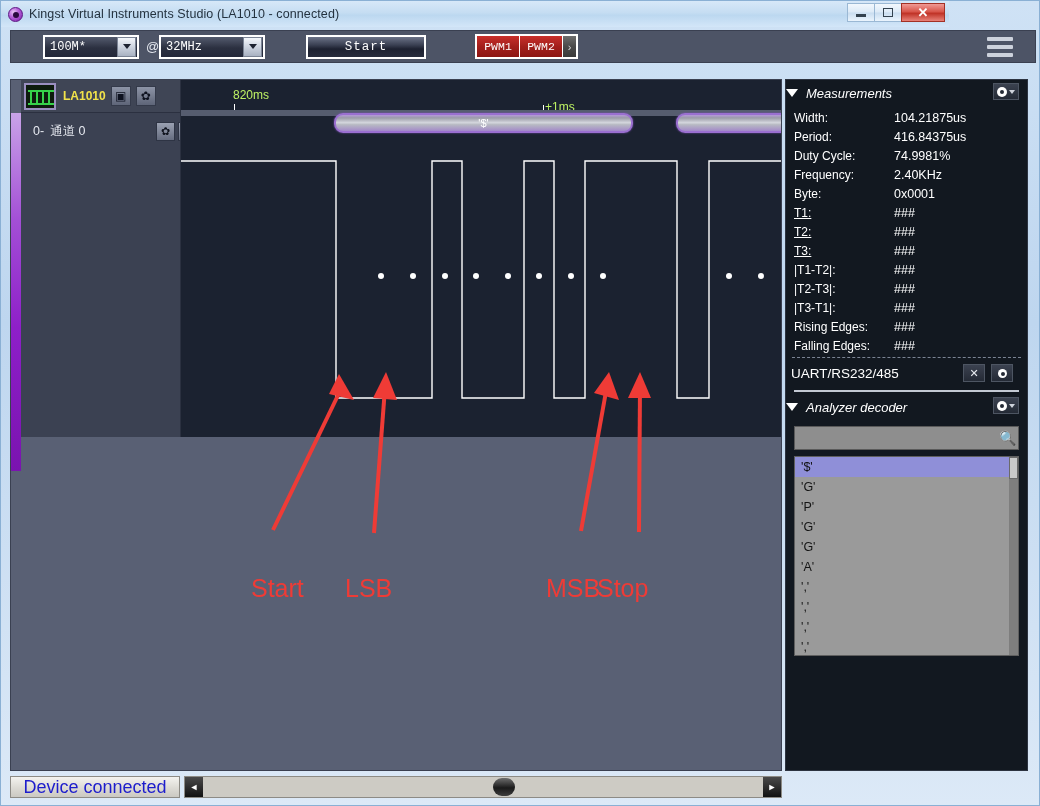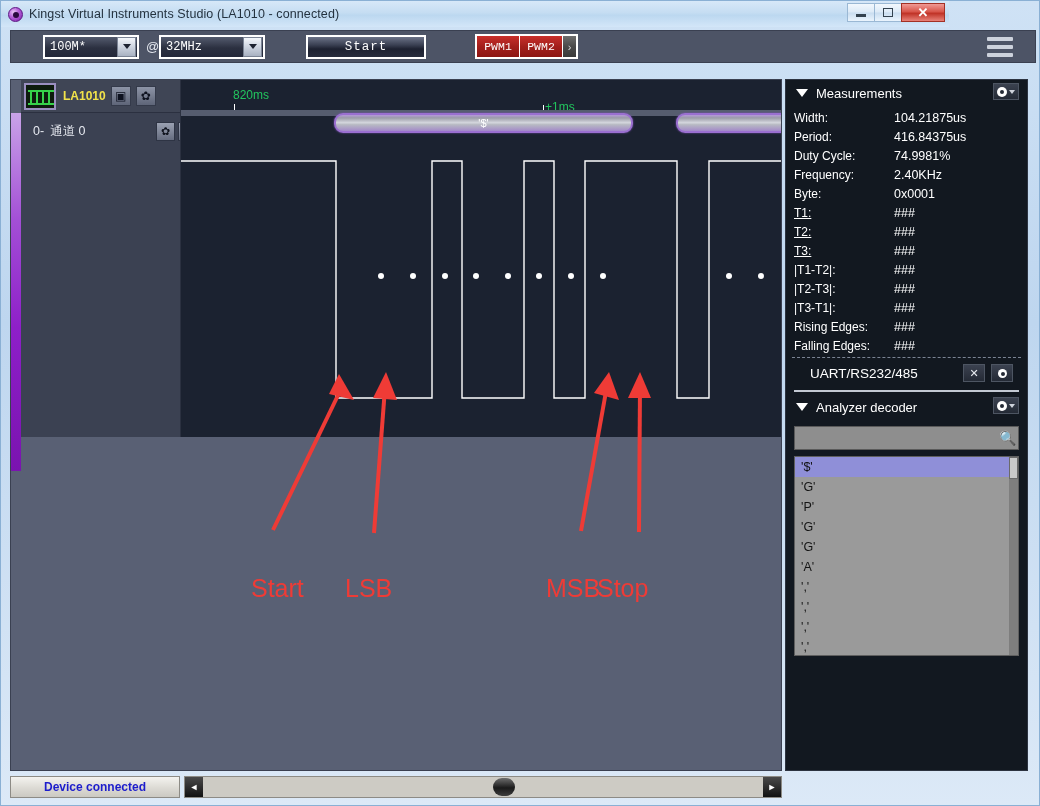--- a/index.html
+++ b/index.html
@@ -192,21 +192,21 @@
   #wave-view {
     position: absolute; left: 169px; top: 0; width: 603px; height: 357px;
     background: #1b2230;
     border-left: 1px solid #2b3140;
   }
   #timeline {
     position: absolute; left: 0; top: 0; width: 603px; height: 30px;
     background: #1b2230;
   }
   .time-lbl {
-    position: absolute; color: #22c55e; font-size: 12px; white-space: nowrap;
+    position: absolute; color: #bef264; font-size: 12px; white-space: nowrap;
   }
   .time-tick {
     position: absolute; width: 1px; background: #ffffff;
   }
   #ruler-line {
     position: absolute; left: 0; top: 30px; width: 603px; height: 6px;
     background: #565d6f;
   }
 
   
@@ -233,22 +233,23 @@
     font-family: "Liberation Sans", sans-serif;
   }
 
   
   #right-panel {
     position: absolute; left: 784px; top: 78px; width: 243px; height: 692px;
     background: #121820;
     border: 1px solid #2c3340;
   }
   .sec-hdr {
-    display: flex; align-items: center; height: 26px; padding-left: 10px;
+    display: flex; align-items: center; height: 26px; padding-left: 0;
     position: relative;
+    font-style: italic;
   }
   .tri {
     width: 0; height: 0; border-left: 6px solid transparent; border-right: 6px solid transparent;
     border-top: 8px solid #ffffff; margin-right: 8px; flex: none;
   }
   .sec-title { color: #ffffff; font-size: 13px; }
   .gear-btn {
     position: absolute; right: 8px; top: 3px;
     width: 26px; height: 17px;
     background: linear-gradient(to bottom, #3b4250, #242a35);
@@ -275,21 +276,21 @@
   .meas-k.underline { text-decoration: underline; }
   .meas-v { color: #ffffff; font-size: 12.5px; }
 
   .dashed-sep {
     height: 0; border-top: 1px dashed #7b8494; margin: 2px 6px;
   }
   .solid-sep {
     height: 0; border-top: 2px solid #c3c9d3; margin: 4px 8px 2px 8px;
   }
   #analyzer-row {
-    display: flex; align-items: center; height: 26px; padding-left: 24px;
+    display: flex; align-items: center; height: 26px; padding-left: 5px;
     position: relative;
   }
   #analyzer-name { color: #ffffff; font-size: 13.5px; }
   .an-ico {
     position: absolute; width: 22px; height: 18px;
     background: linear-gradient(to bottom, #3b4250, #242a35);
     border: 1px solid #4d5562;
     display: flex; align-items: center; justify-content: center;
     color: #e9ecf1; font-size: 11px;
   }
@@ -338,21 +339,21 @@
   
   #bottom-bar {
     position: absolute; left: 9px; top: 774px; width: 772px; height: 24px;
     display: flex; align-items: center;
   }
   #dev-status {
     width: 170px; height: 22px;
     background: linear-gradient(to bottom, #f4f3ef 0%, #dcdad4 55%, #cbc9c2 100%);
     border: 1px solid #8d8b85;
     display: flex; align-items: center; justify-content: center;
-    color: #1d1dcc; font-size: 12px; font-weight: bold;
+    color: #1d1dcc; font-size: 18px; font-weight: normal;
   }
   #hscroll {
     flex: 1; height: 22px; margin-left: 4px;
     background: #cdcbc4; border: 1px solid #8d8b85;
     position: relative; display: flex; align-items: center;
   }
   .sc-end {
     width: 18px; height: 20px;
     background: linear-gradient(to bottom, #4a4a4a, #111111);
     display: flex; align-items: center; justify-content: center;

